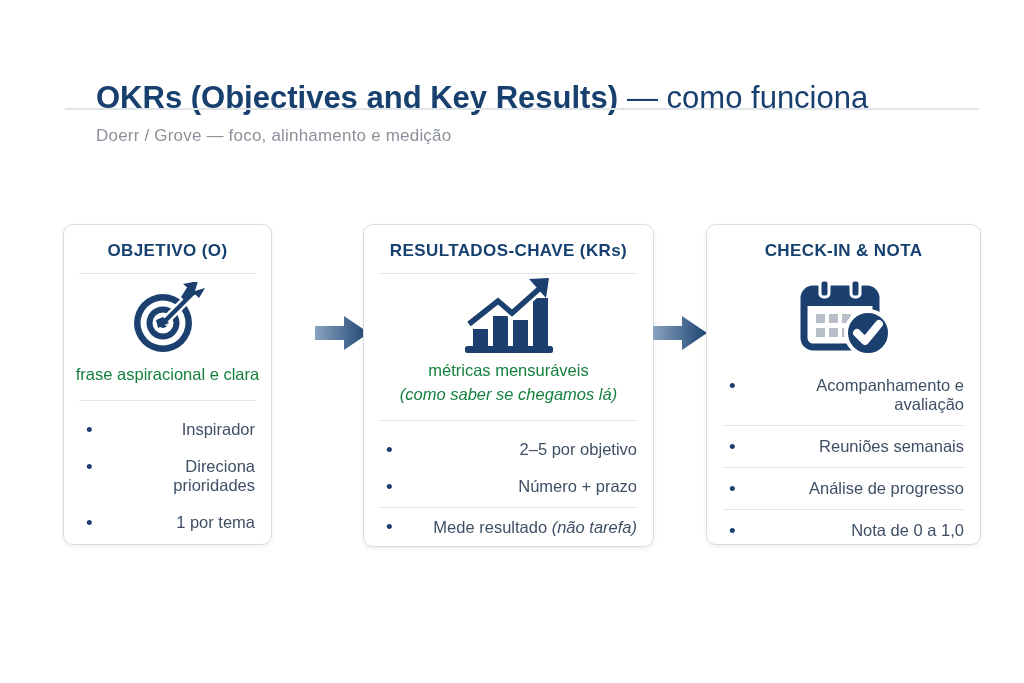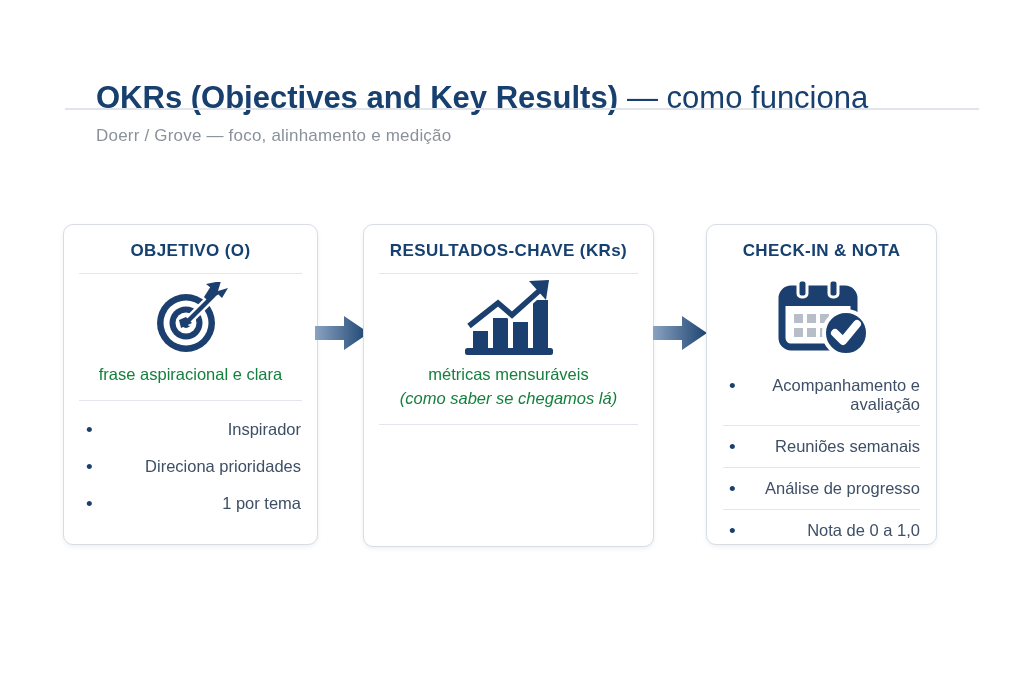--- a/index.html
+++ b/index.html
@@ -22,23 +22,23 @@
     position:absolute;left:85px;top:126px;font-size:17px;color:#8b919b;
     letter-spacing:.2px;white-space:nowrap;
   }
   
   .card{
     position:absolute;top:224px;background:#fff;border:1.5px solid #d8dce3;
     border-radius:10px;box-shadow:0 2px 4px rgba(40,60,90,.08);
     box-sizing:border-box;display:flex;flex-direction:column;align-items:center;
     padding-top:16px;
   }
-  .card-1{left:52px;width:255px;height:321px;}
+  .card-1{left:52px;width:209px;height:321px;}
   .card-2{left:352px;width:291px;height:323px;}
-  .card-3{left:695px;width:231px;height:321px;}
+  .card-3{left:695px;width:275px;height:321px;}
   .card-title{
     font-size:17px;font-weight:700;color:#15406f;letter-spacing:.4px;
     text-align:center;white-space:nowrap;
   }
   .card-rule{
     width:calc(100% - 30px);height:1px;background:#e3e6ec;margin-top:12px;
   }
   .icon-wrap{
     height:84px;display:flex;align-items:center;justify-content:center;margin-top:2px;
   }
@@ -130,20 +130,25 @@
         <polyline points="10,48 39,25 53,37 80,13" fill="none" stroke="#1b3f6e" stroke-width="5.5"></polyline>
         <polygon points="70,3 90,2 87,22" fill="#1b3f6e"></polygon>
         <rect x="6" y="70" width="88" height="7" rx="2.5" fill="#1b3f6e"></rect>
       </svg>
     </div>
     <div class="desc">
       <div>métricas mensuráveis</div>
       <div class="it">(como saber se chegamos lá)</div>
     </div>
     <div class="card-rule" style="margin-top:14px"></div>
+    <ul class="list list-1">
+      <li><span>2–5 por objetivo</span></li>
+      <li><span>Número + prazo</span></li>
+      <li class="rule-above"><span>Mede resultado</span> <em>(não tarefa)</em></li>
+    </ul>
   </section>
 
   <div class="flow-arrow" style="left:642px">
     <svg width="54" height="38" viewBox="0 0 54 38" aria-hidden="true">
       <defs>
         <linearGradient id="ag2" x1="0" y1="0" x2="1" y2="0">
           <stop offset="0" stop-color="#8aa2c0"></stop>
             <stop offset="1" stop-color="#1c4471"></stop>
         </linearGradient>
       </defs>

